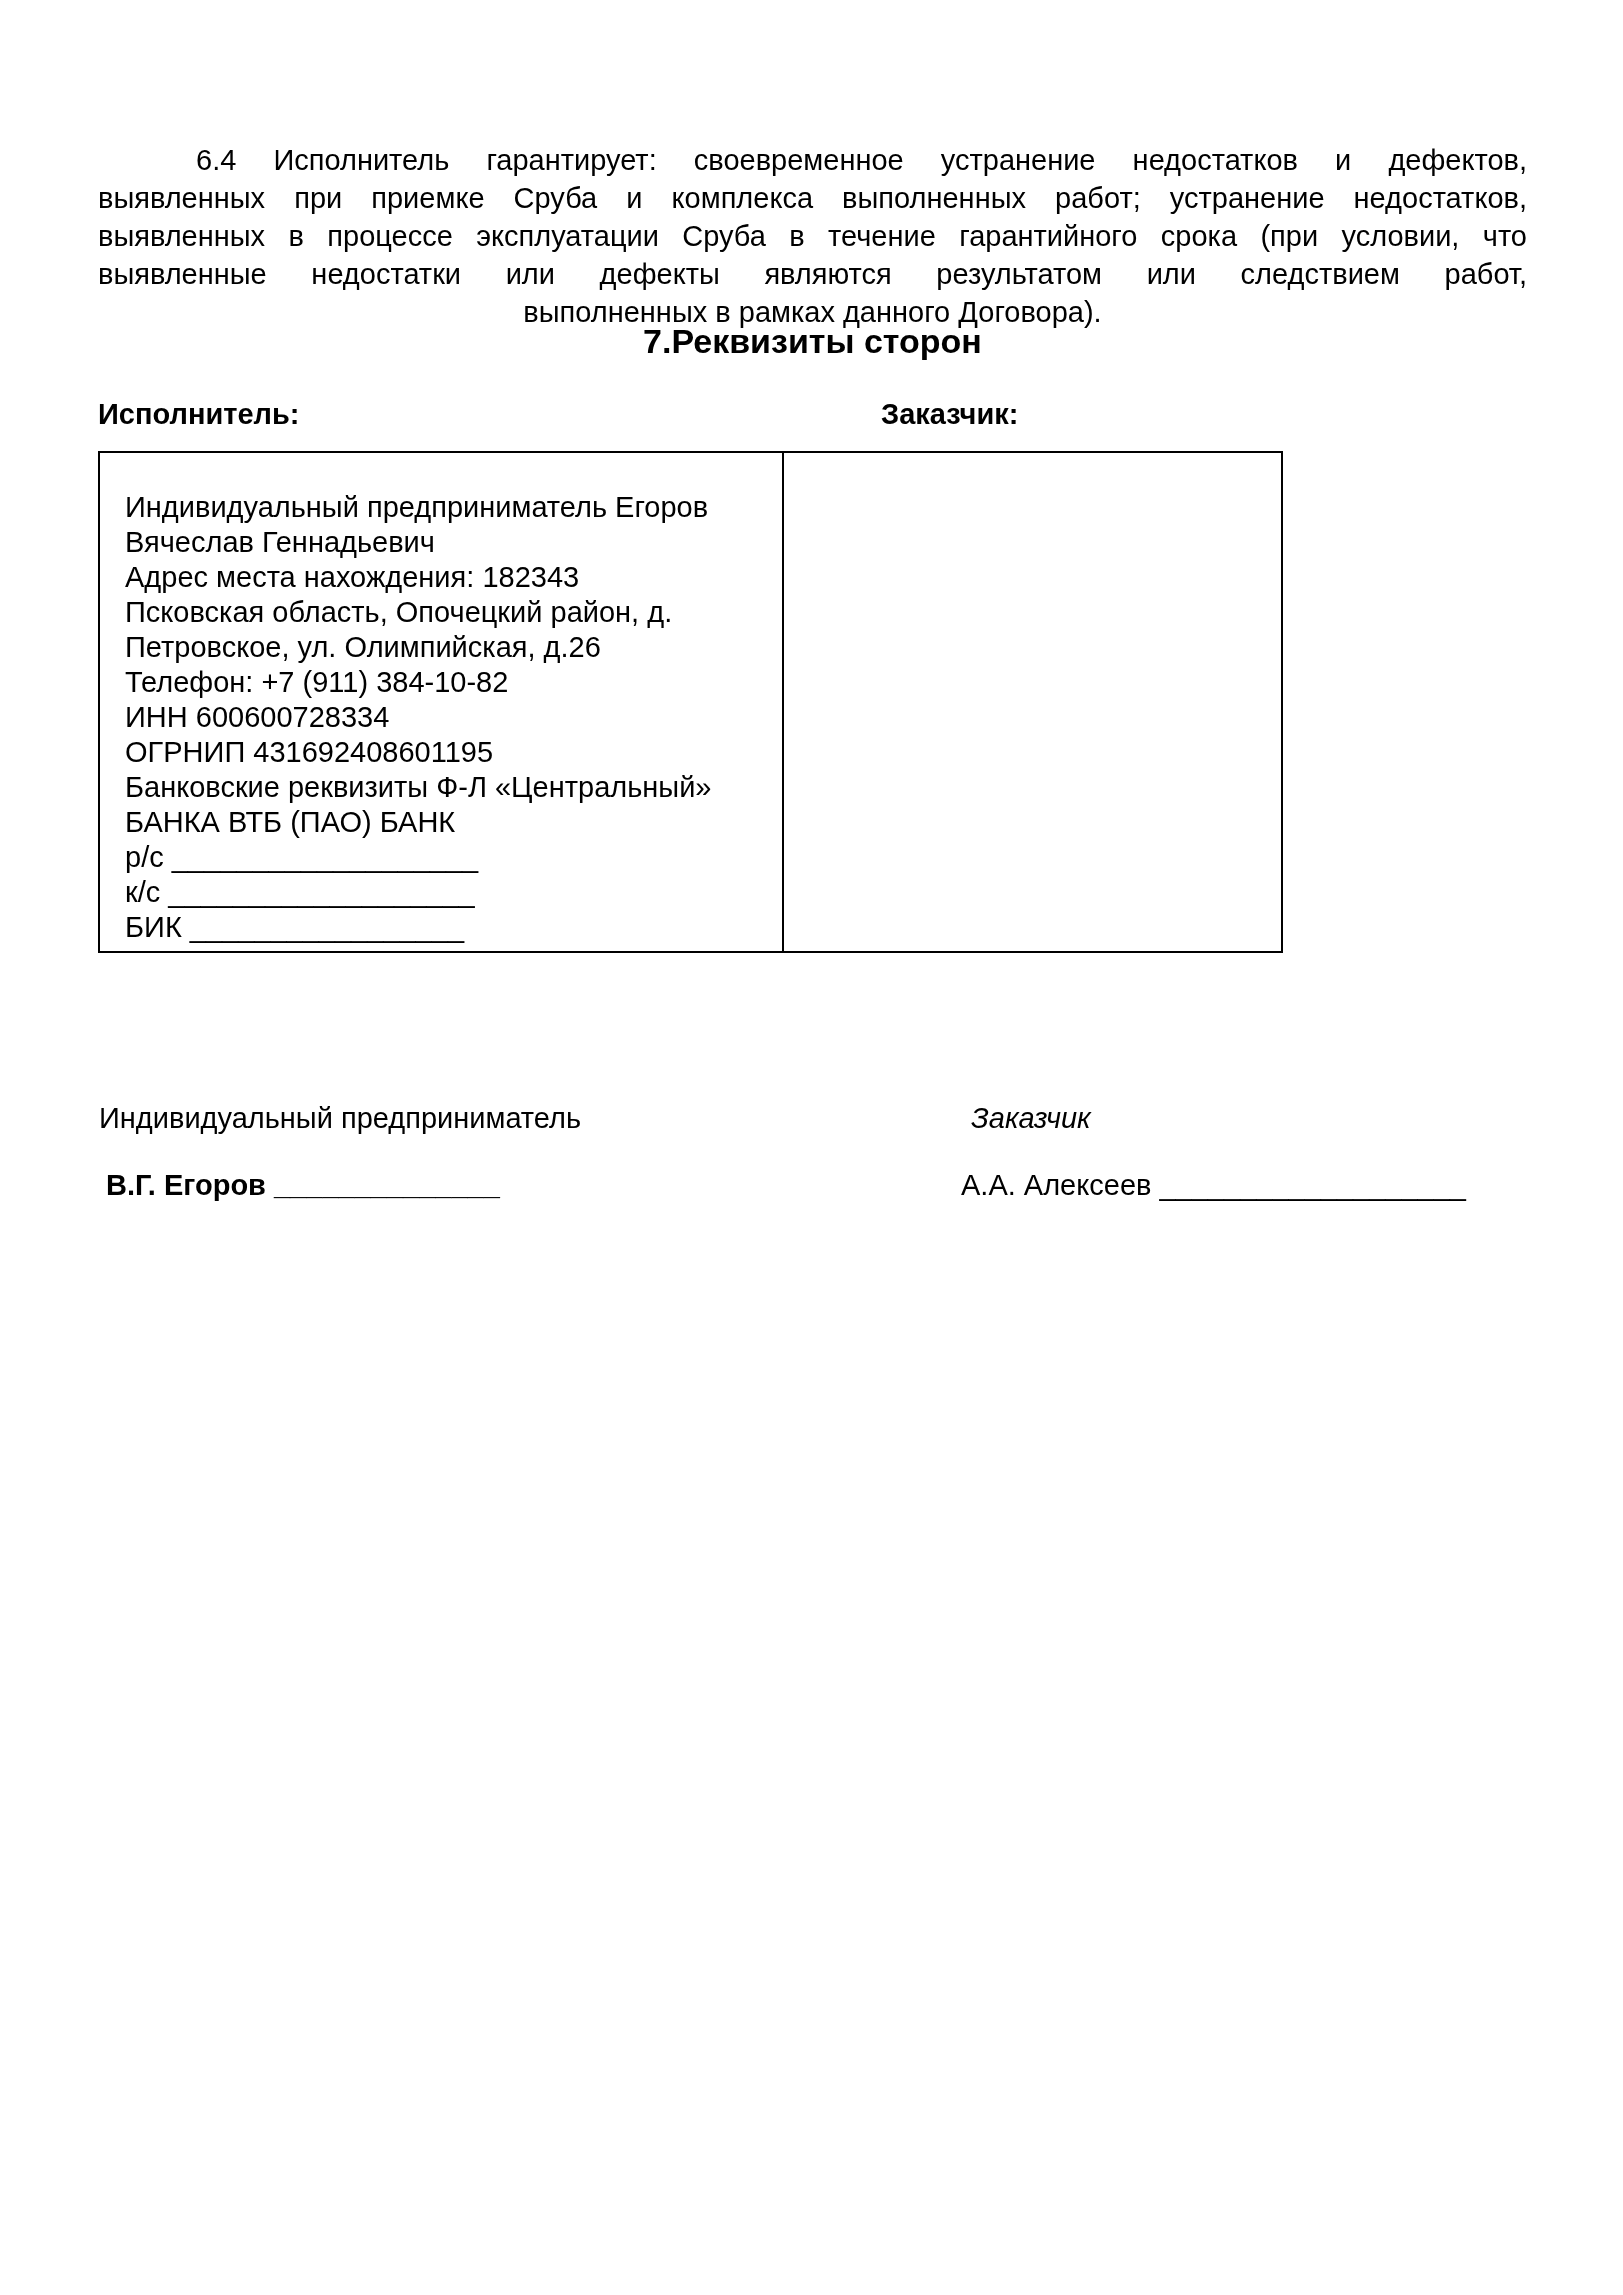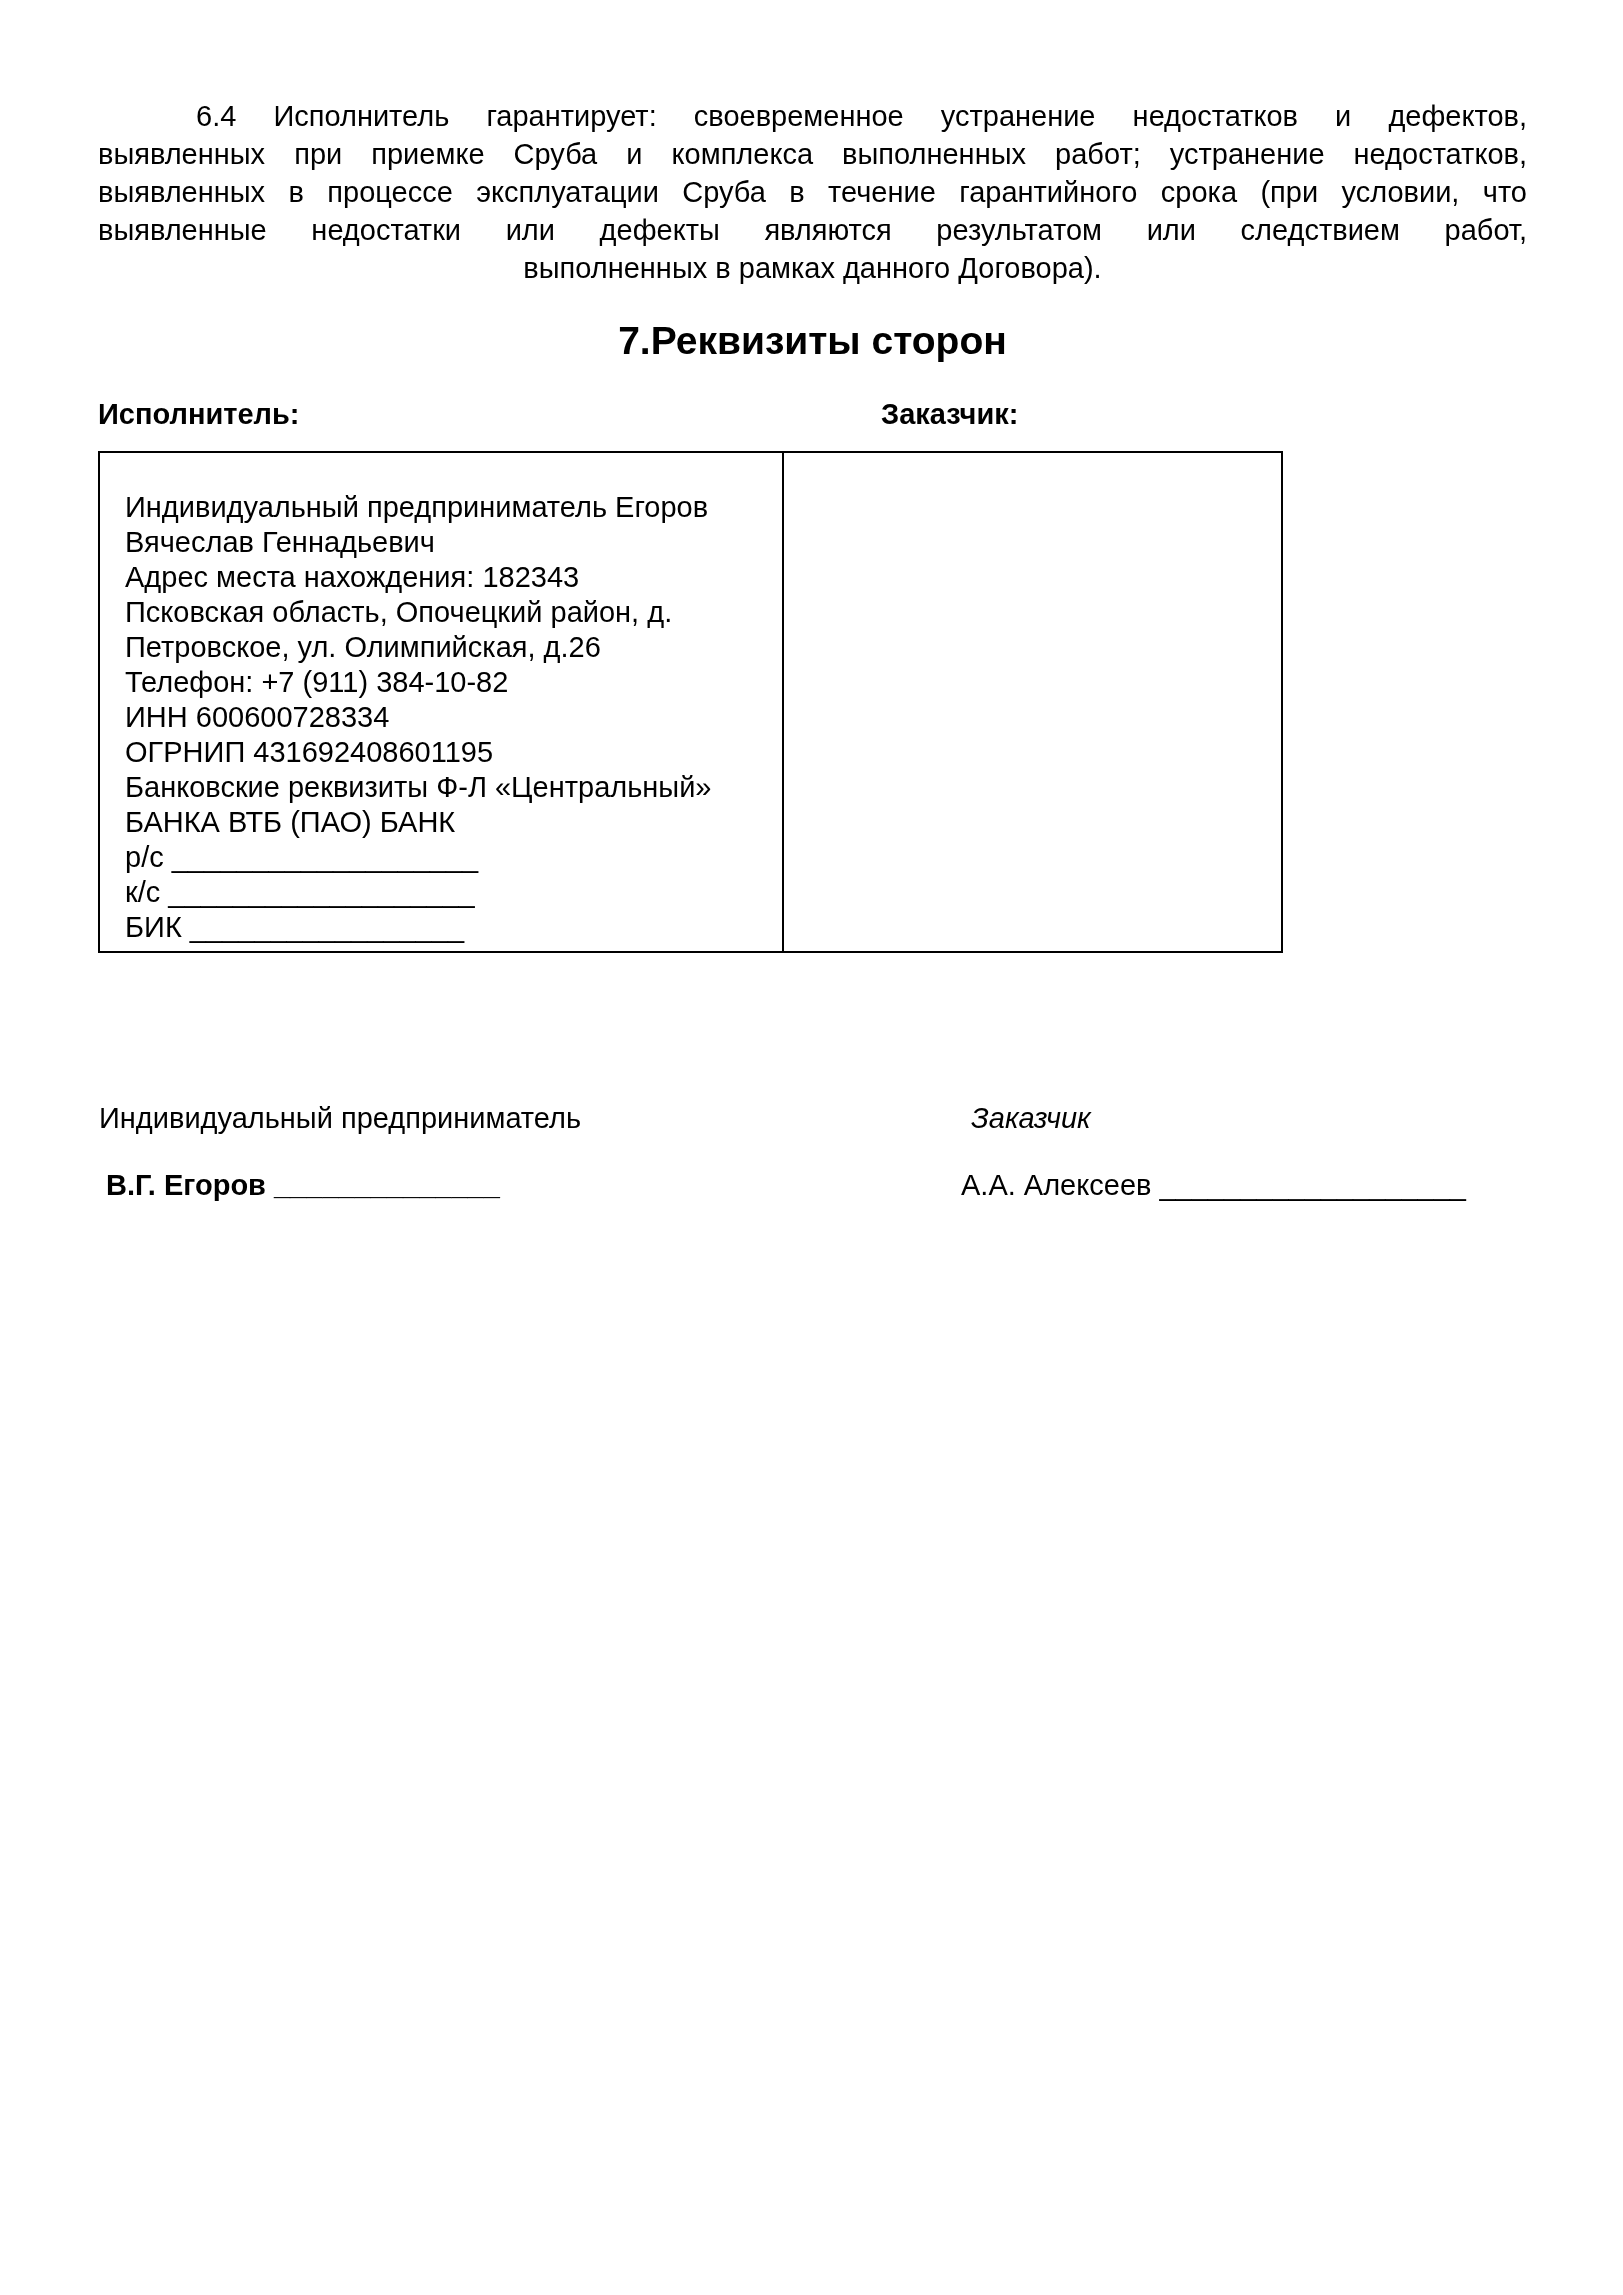--- a/index.html
+++ b/index.html
@@ -15,32 +15,32 @@
   }
   
   .clause {
     position: absolute;
     left: 98px;
     top: 97px;
     width: 1429px;
     line-height: 38px;
   }
   .clause .jline { text-align: justify; text-align-last: justify; }
-  .clause .jline.first { text-indent: 98px; }
+  .clause .jline.first { text-indent: 98px; margin-top: 44px; }
   .clause .lastline { text-align: center; }
 
   
   .section-heading {
     position: absolute;
     left: 98px;
     top: 322px;
     width: 1429px;
     text-align: center;
     font-weight: bold;
-    font-size: 39px;
+    font-size: 34px;
     line-height: 38px;
   }
 
   
   .party-label {
     position: absolute;
     top: 395px;
     font-weight: bold;
     line-height: 38px;
     white-space: nowrap;

